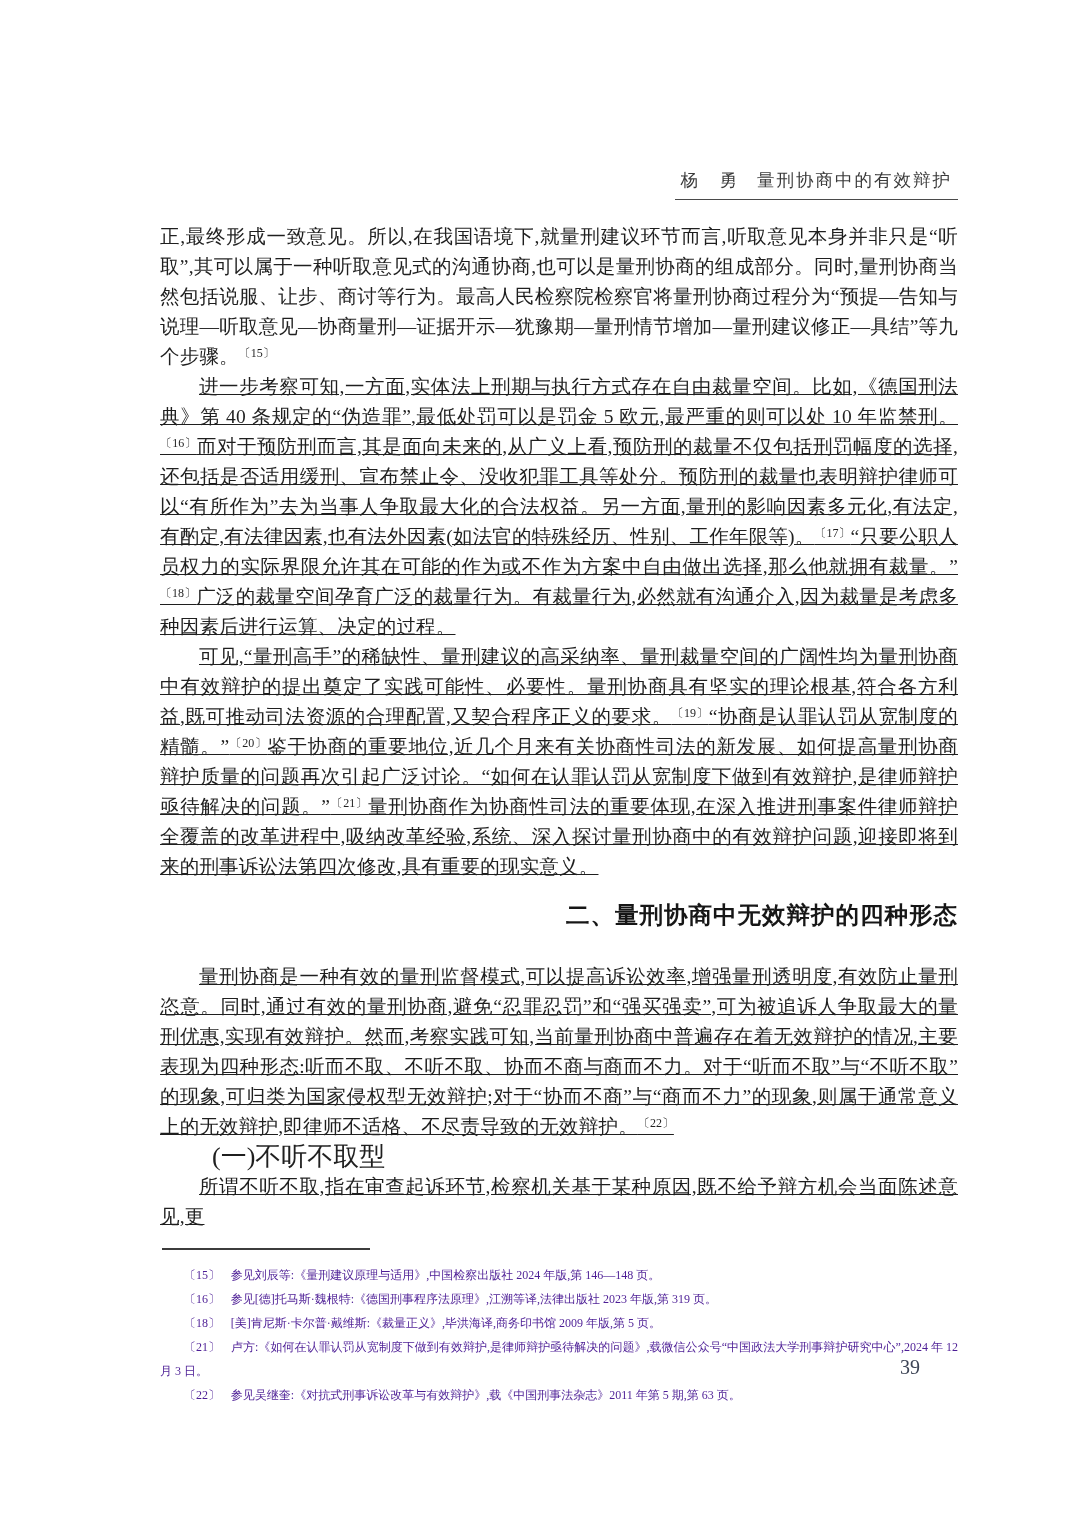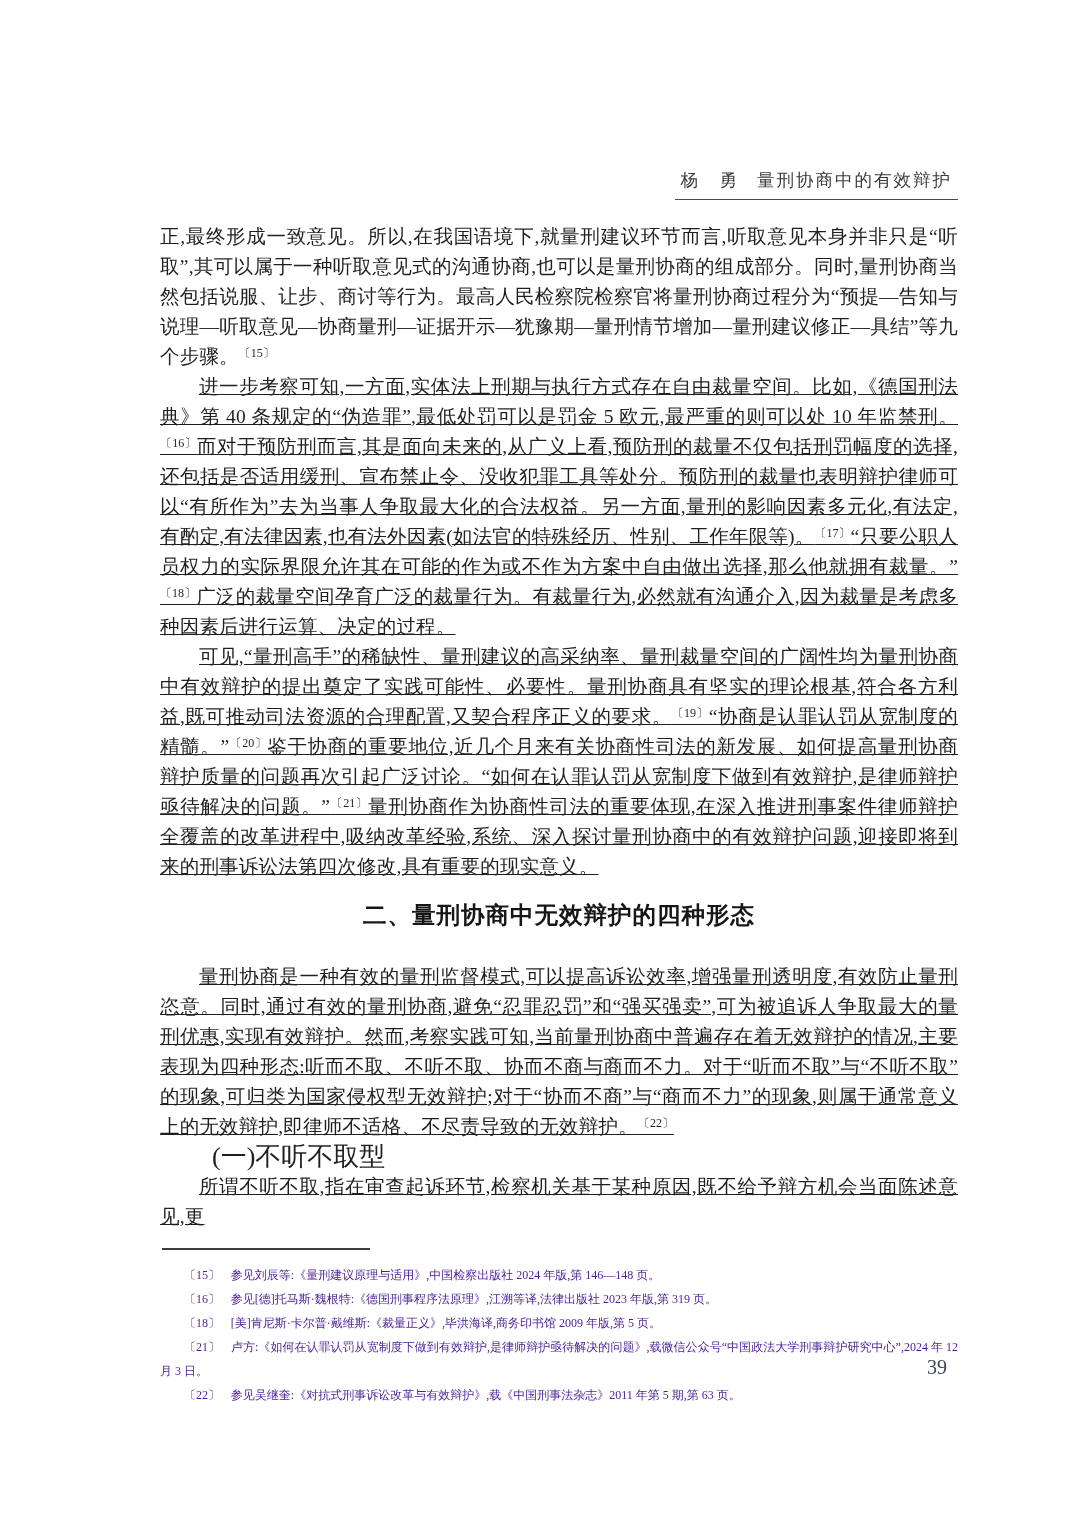--- a/index.html
+++ b/index.html
@@ -42,21 +42,21 @@
   }
   .para.indent{text-indent:2em;text-decoration:underline;}
   sup.fnref{
     font-size:12px;
     line-height:0;
     vertical-align:6px;
     letter-spacing:0;
   }
   .h2{
     margin:16px 0 30px 0;
-    text-align:center;
+    text-align:right;
     font-size:23.5px;
     font-weight:bold;
     color:#161616;
     letter-spacing:1px;
     line-height:34px;
   }
   .subhead{
     margin:0;
     font-size:26px;
     line-height:30px;
@@ -77,21 +77,21 @@
   }
   .footnote{
     margin:0;
     text-indent:2em;
     text-align:justify;
   }
   .footnote .fn-label{margin-right:0.9em;}
   .page-number{
     position:absolute;
     top:1356px;
-    right:133px;
+    right:160px;
     font-size:20px;
     color:#3d4455;
   }
 </style>
 </head>
 <body>
 
 <div class="page">
   <div class="content">
 

